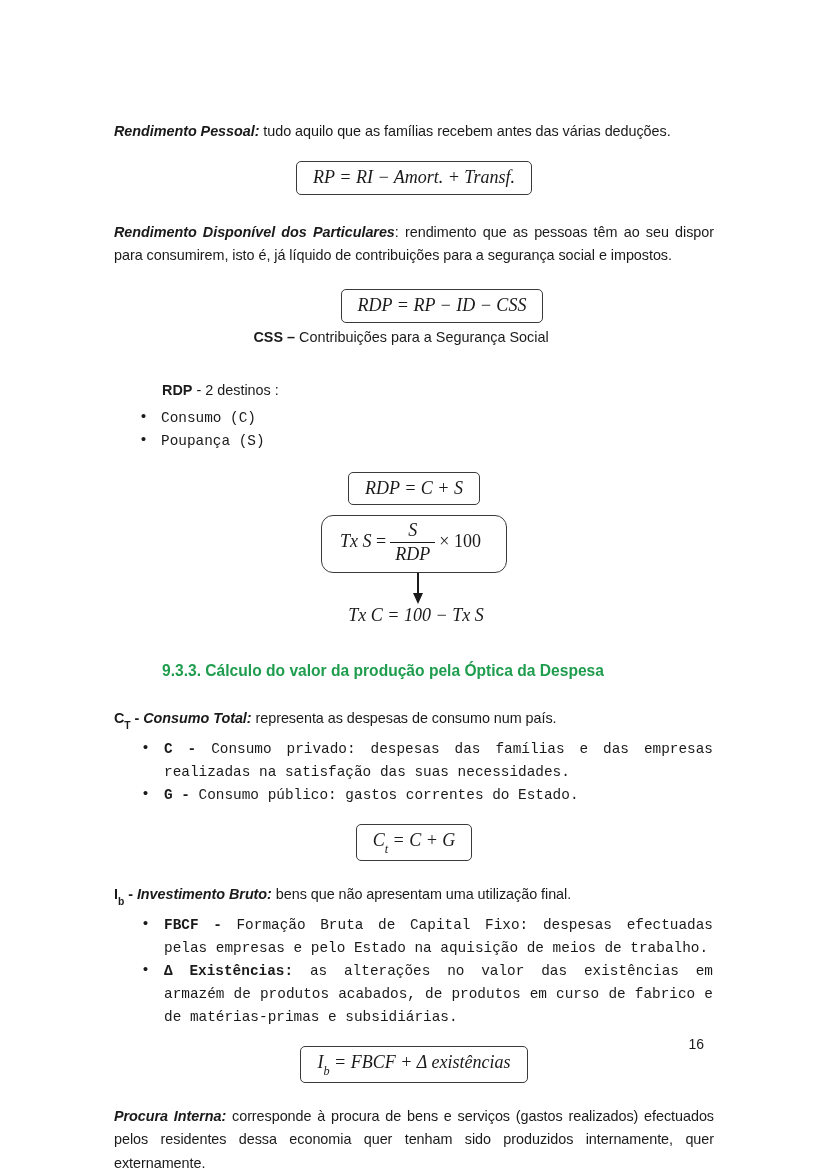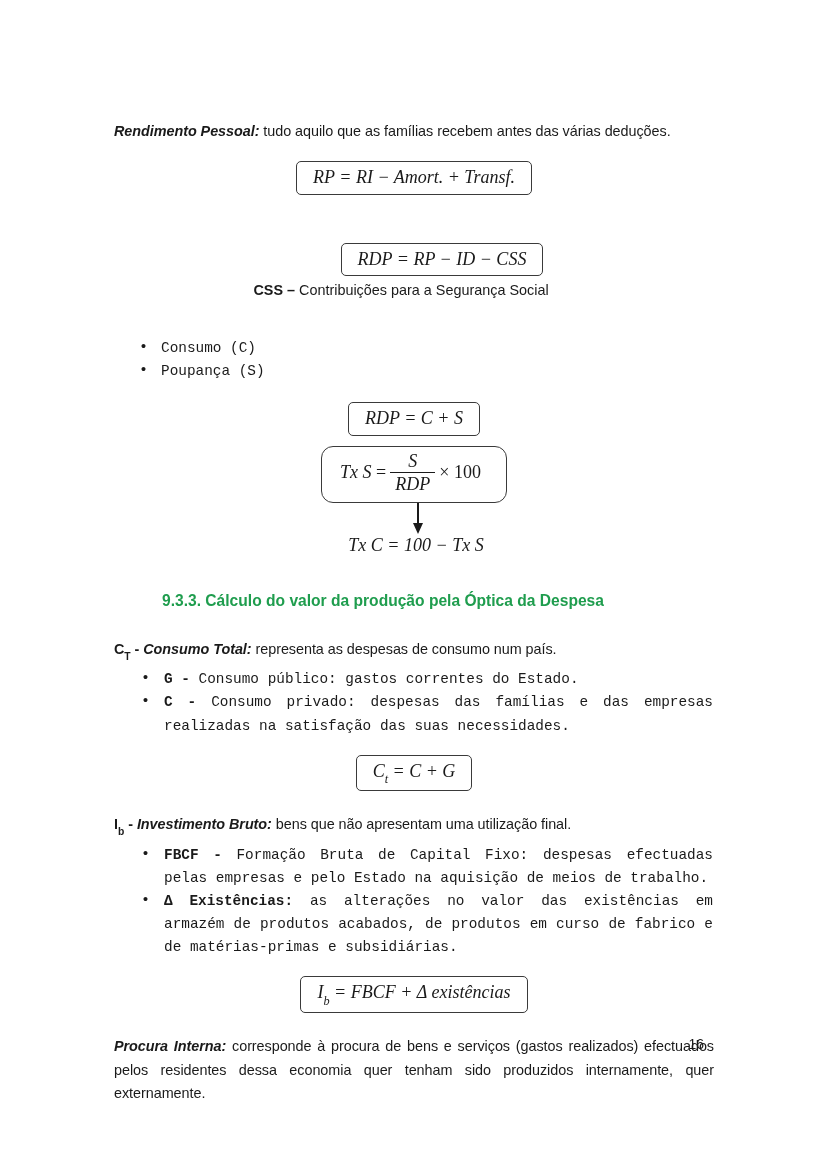--- a/index.html
+++ b/index.html
@@ -221,33 +221,35 @@
     <p class="para nojust"><span class="lead">Rendimento Pessoal:</span><span> tudo aquilo que as famílias recebem antes das várias deduções.</span></p>
 
     <div class="gap-18"></div>
 
     <div class="formula-row">
       <div class="fbox">RP = RI − Amort. + Transf.</div>
     </div>
 
     <div class="gap-26"></div>
 
+    <p class="para"><span class="lead">Rendimento Disponível dos Particulares</span><span>: rendimento que as pessoas têm ao seu dispor para consumirem, isto é, já líquido de contribuições para a segurança social e impostos.</span></p>
 
     <div class="gap-22"></div>
 
     <div class="formula-row rdp-row">
       <div class="fbox">RDP = RP − ID − CSS</div>
     </div>
 
     <div class="gap-4"></div>
 
     <div class="caption"><span class="b">CSS –</span><span> Contribuições para a Segurança Social</span></div>
 
     <div class="gap-30"></div>
 
+    <div class="indent-rdp"><span class="b">RDP</span><span> - 2 destinos :</span></div>
 
     <div class="gap-4"></div>
 
     <ul class="blist narrow">
       <li><span>Consumo (C)</span></li>
       <li><span>Poupança (S)</span></li>
     </ul>
 
     <div class="gap-18"></div>
 
@@ -274,22 +276,22 @@
 
     <div class="h3">9.3.3. Cálculo do valor da produção pela Óptica da Despesa</div>
 
     <div class="gap-26"></div>
 
     <p class="para nojust"><span class="b">C</span><span class="tsub">T</span><span class="b"> - </span><span class="lead">Consumo Total:</span><span> representa as despesas de consumo num país.</span></p>
 
     <div class="gap-4"></div>
 
     <ul class="blist">
+      <li><span class="b">C - </span><span>Consumo privado: despesas das famílias e das empresas realizadas na satisfação das suas necessidades.</span></li>
       <li><span class="b">G - </span><span>Consumo público: gastos correntes do Estado.</span></li>
-      <li><span class="b">C - </span><span>Consumo privado: despesas das famílias e das empresas realizadas na satisfação das suas necessidades.</span></li>
     </ul>
 
     <div class="gap-16"></div>
 
     <div class="formula-row">
       <div class="fbox"><span>C</span><span class="fsub">t</span><span> = C + G</span></div>
     </div>
 
     <div class="gap-22"></div>
 

